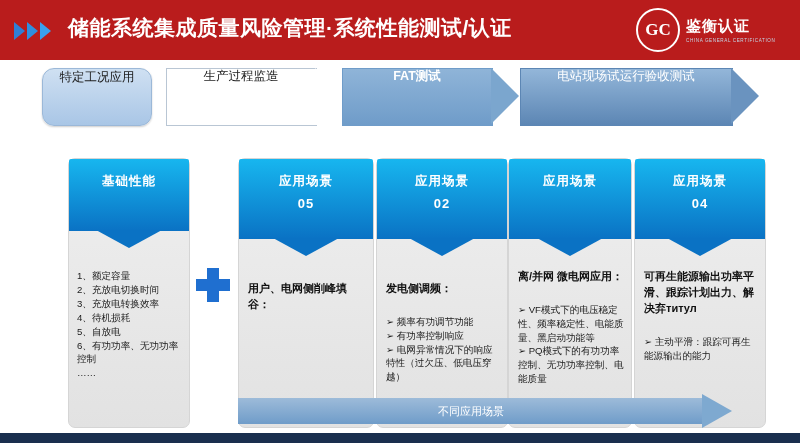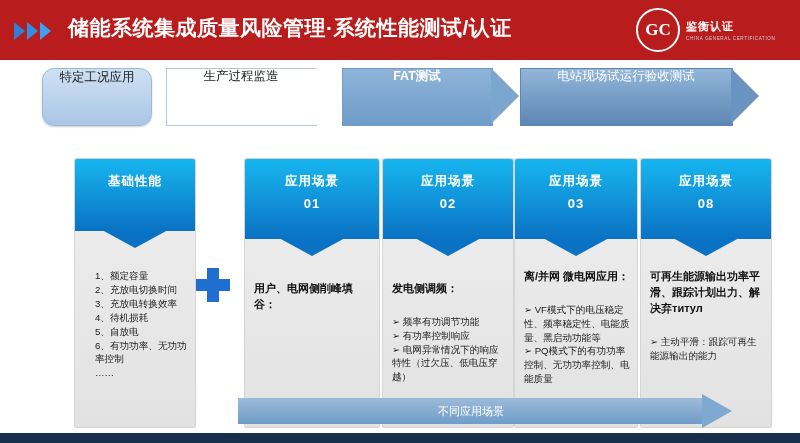--- a/index.html
+++ b/index.html
@@ -34,21 +34,21 @@
     position:absolute;right:14px;top:8px;width:150px;height:44px;
     display:flex;align-items:center;gap:6px;
   }
   .logo-mark{
     width:40px;height:40px;border-radius:50%;
     border:2px solid #ffffff;
     display:flex;align-items:center;justify-content:center;
     color:#ffffff;font-size:17px;font-weight:bold;font-family:"Liberation Serif",serif;
   }
   .logo-text{display:flex;flex-direction:column;justify-content:center;}
-  .logo-cn{color:#ffffff;font-size:11px;font-weight:bold;letter-spacing:1px;}
+  .logo-cn{color:#ffffff;font-size:15px;font-weight:bold;letter-spacing:1px;}
   .logo-en{color:#c6d4e4;font-size:4.6px;letter-spacing:0.6px;margin-top:2px;}
 
   
   .stage-row{position:absolute;left:0;top:68px;width:800px;height:60px;}
   .stage{
     position:absolute;top:0;height:56px;
     display:flex;align-items:flex-start;justify-content:center;
     font-size:12.5px;color:#1c1c1c;
   }
   .stage .lbl{position:relative;z-index:3;}
@@ -79,22 +79,21 @@
   .stage-3{left:520px;width:212px;}
   .stage-1 .lbl{color:#222;}
   .stage-2 .lbl{color:#ffffff;font-weight:bold;}
   .stage-3 .lbl{color:#ffffff;}
 
   
   .col{
     position:absolute;top:158px;
     background:linear-gradient(180deg,#efefef 0%,#e2e2e2 100%);
     border:1px solid #d5d5d5;
-    border-radius:2px;
-    margin-left:6px;
+    border-radius:7px;
   }
   .col-0{left:68px;width:120px;height:268px;}
   .col-1{left:238px;width:134px;height:268px;}
   .col-2{left:376px;width:130px;height:268px;}
   .col-3{left:508px;width:122px;height:268px;}
   .col-4{left:634px;width:130px;height:268px;}
 
   .cap{
     position:absolute;top:0;left:0;width:100%;
     background:linear-gradient(180deg,#17b6ef 0%,#0a72c4 100%);
@@ -112,21 +111,21 @@
     width:0;height:0;border-left:33px solid transparent;border-right:33px solid transparent;
     border-top:18px solid #0a72c4;
   }
 
   .body-text{
     position:absolute;left:0;top:0;width:100%;
     box-sizing:border-box;
     font-size:9.6px;line-height:1.45;color:#1a1a1a;
     white-space:pre-line;
   }
-  .txt-0{padding:110px 8px 0 20px;}
+  .txt-0{padding:110px 8px 0 8px;}
   .col-title{
     font-weight:bold;font-size:11px;color:#111;margin-bottom:4px;
   }
   .txt-n{padding:0 7px 0 9px;}
 
   .plus{
     position:absolute;left:196px;top:268px;width:34px;height:34px;
   }
   .plus i{position:absolute;background:#1f6fd0;}
   .plus i.h{left:0;top:11px;width:34px;height:12px;}
@@ -212,21 +211,21 @@
 </div>
 
 <div class="plus">
   <i class="h"></i>
     <i class="v"></i>
 </div>
 
 <div class="col col-1">
   <div class="cap cap-n">
     <div class="t1">应用场景</div>
-    <div class="t2">01</div>
+    <div class="t2">05</div>
   </div>
   <div class="body-text txt-n" style="padding-top:108px;">
     <div class="col-title">用户、电网侧削峰填谷：</div>
   </div>
 </div>
 
 <div class="col col-2">
   <div class="cap cap-n">
     <div class="t1">应用场景</div>
     <div class="t2">02</div>
@@ -235,33 +234,32 @@
     <div class="col-title">发电侧调频：</div>
     <div style="white-space:pre-line;">➢ 频率有功调节功能
 ➢ 有功率控制响应
 ➢ 电网异常情况下的响应特性（过欠压、低电压穿越）</div>
   </div>
 </div>
 
 <div class="col col-3">
   <div class="cap cap-n">
     <div class="t1">应用场景</div>
-    <div class="t2">03</div>
   </div>
   <div class="body-text txt-n" style="padding-top:96px;">
     <div class="col-title">离/并网 微电网应用：</div>
     <div style="white-space:pre-line;">➢ VF模式下的电压稳定性、频率稳定性、电能质量、黑启动功能等
 ➢ PQ模式下的有功功率控制、无功功率控制、电能质量</div>
   </div>
 </div>
 
 <div class="col col-4">
   <div class="cap cap-n">
     <div class="t1">应用场景</div>
-    <div class="t2">08</div>
+    <div class="t2">04</div>
   </div>
   <div class="body-text txt-n" style="padding-top:96px;">
     <div class="col-title">可再生能源输出功率平滑、跟踪计划出力、解决弃титул</div>
     <div style="white-space:pre-line;">➢ 主动平滑：跟踪可再生能源输出的能力</div>
   </div>
 </div>
 
 <div class="bottom-arrow">
   <div class="b"></div>
   <div class="t"></div>

